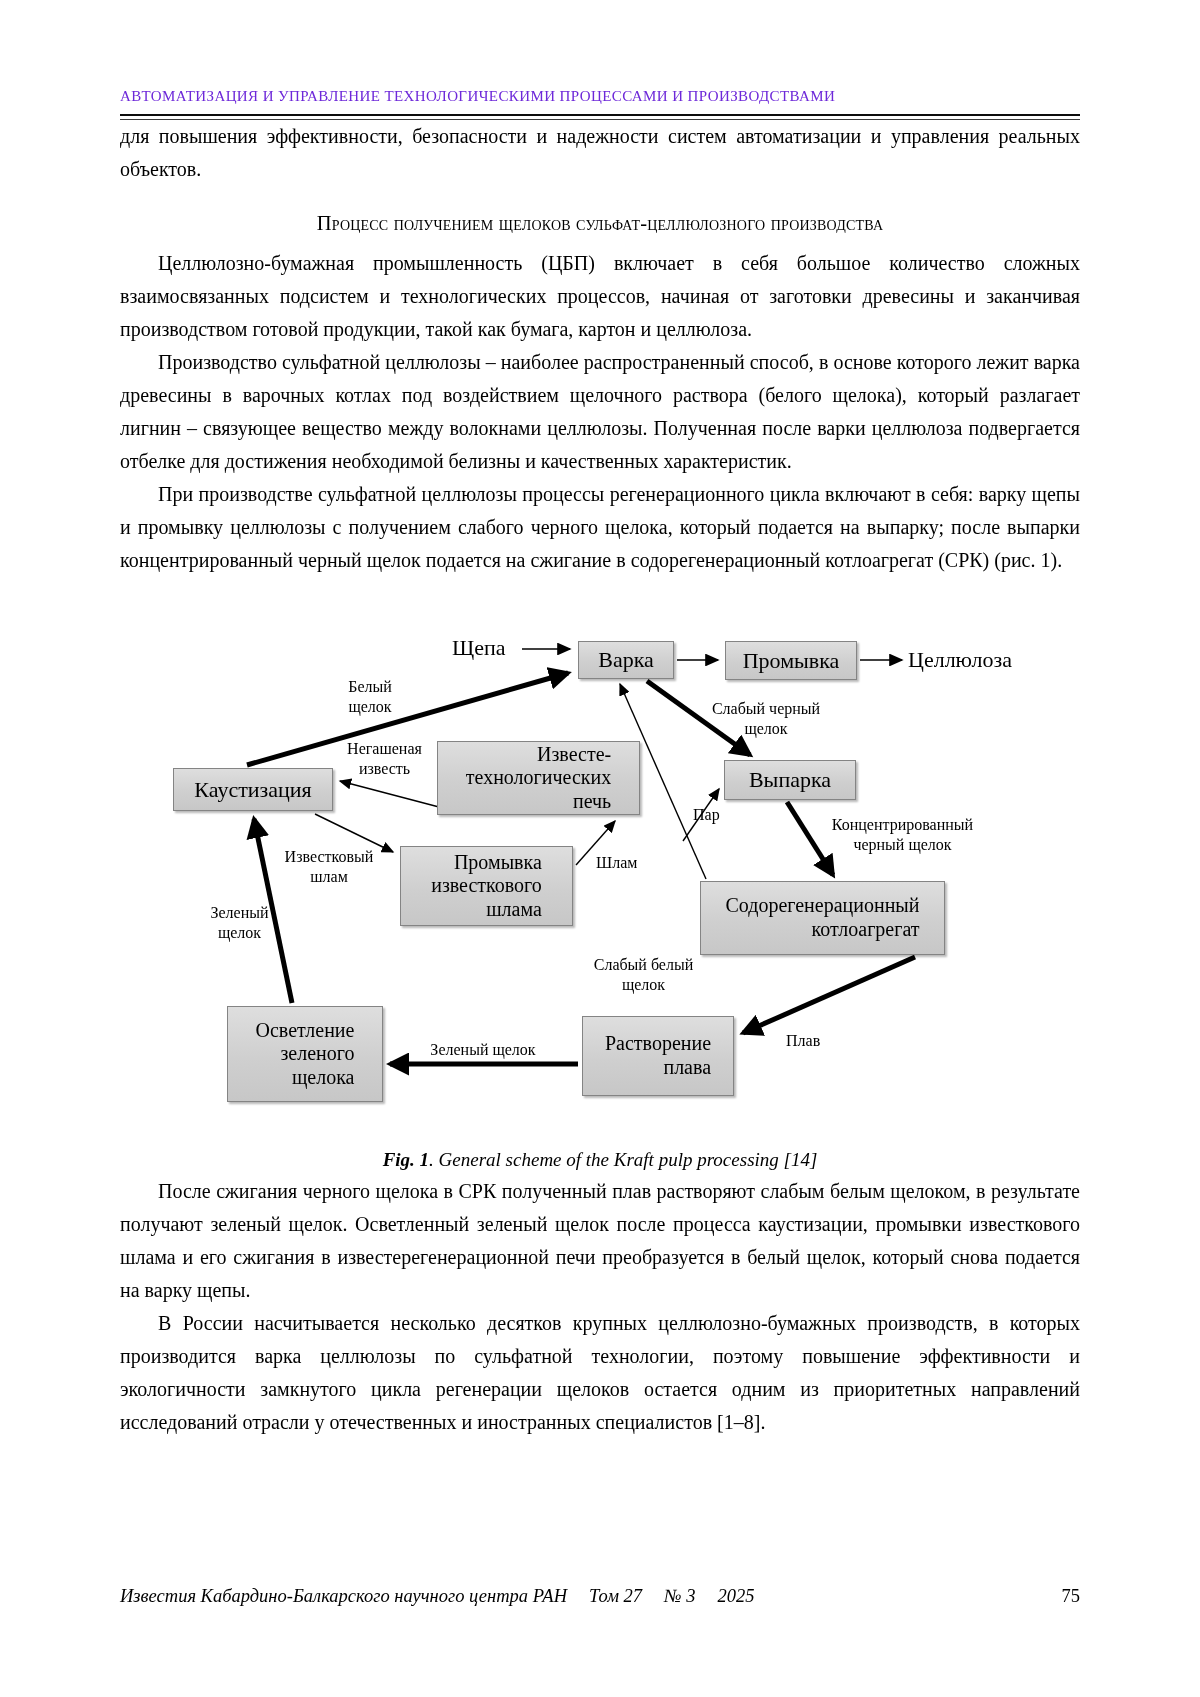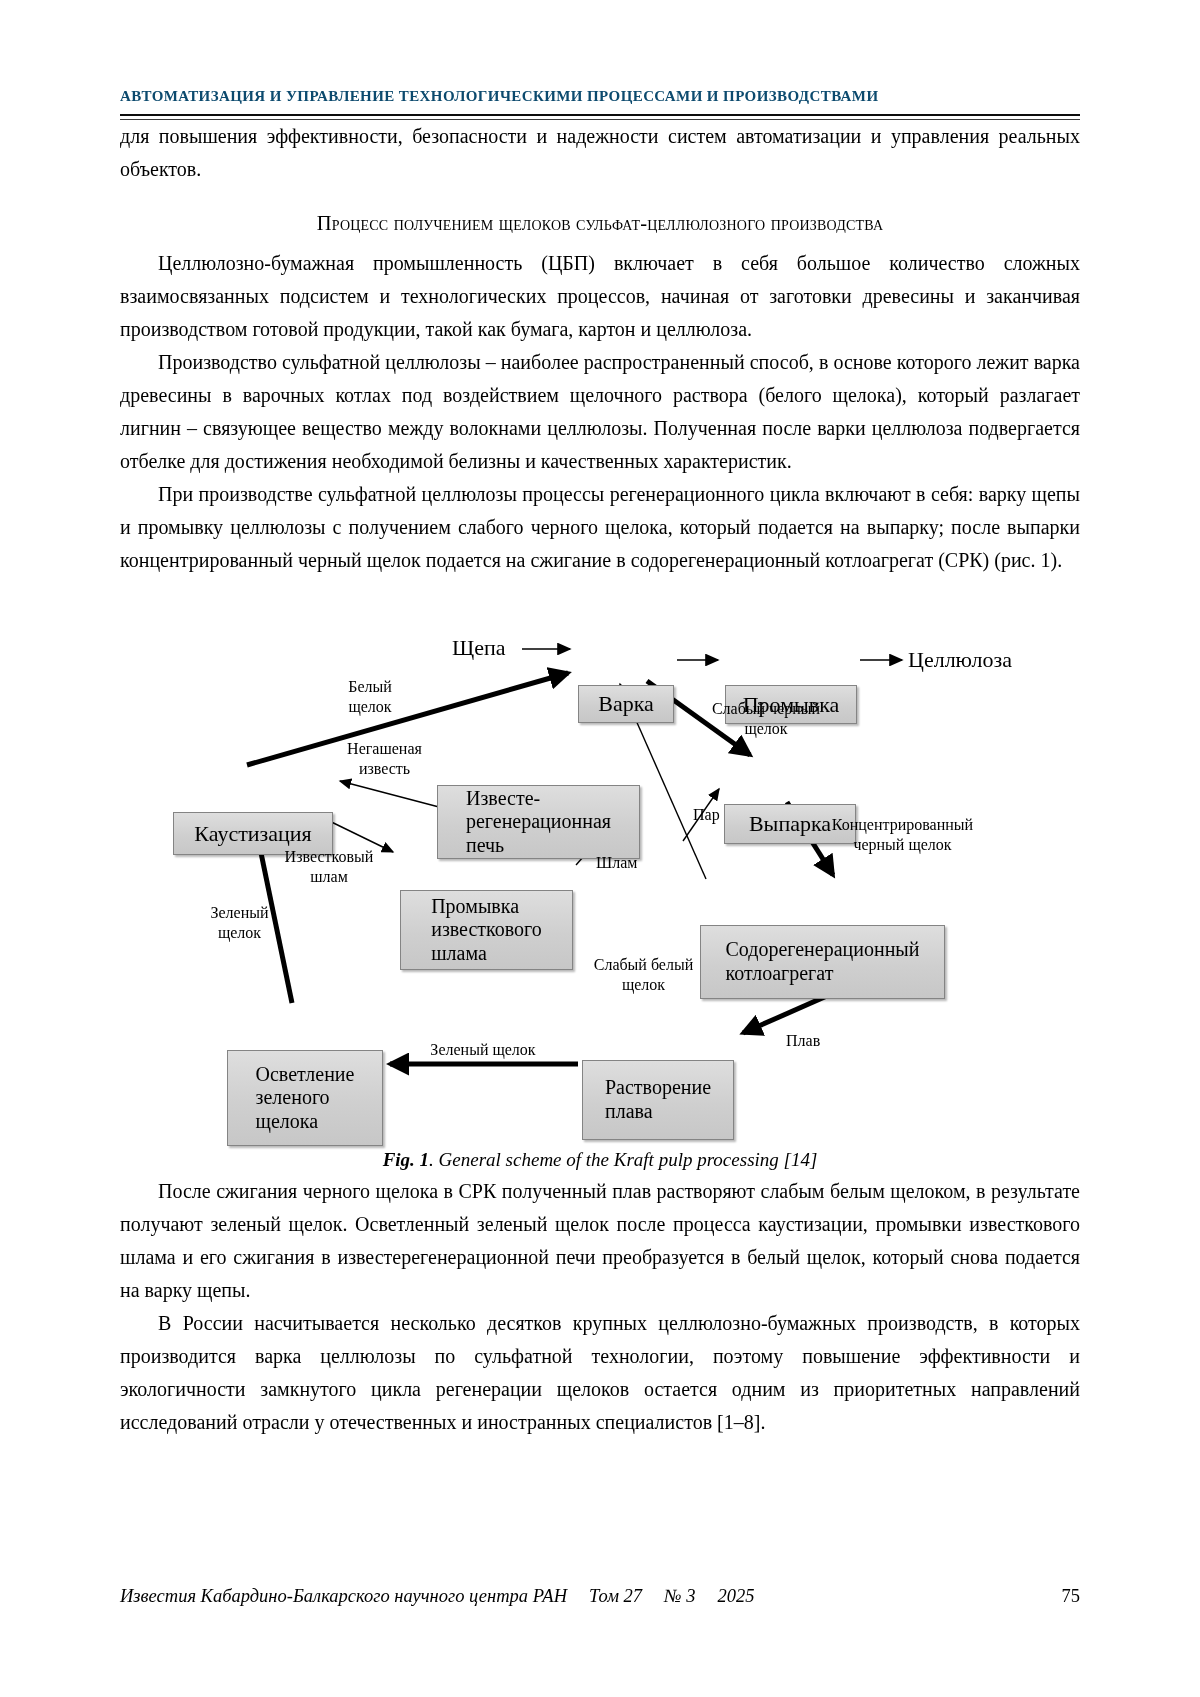--- a/index.html
+++ b/index.html
@@ -2,43 +2,43 @@
 <html lang="ru"><head>
 <meta charset="utf-8">
 <style>
   html,body{margin:0;padding:0;}
   body{
     width:1200px;height:1697px;position:relative;background:#ffffff;
     font-family:"Liberation Serif", serif;color:#000;overflow:hidden;
   }
   .page{padding:88px 120px 0 120px;position:relative;}
   .running-header{
-    font-size:15px;letter-spacing:.4px;color:#0c4a6e;font-weight:bold;
+    font-size:15px;letter-spacing:.4px;color:#6d28d9;
   }
   .header-rule{height:3px;border-top:2.5px solid #0d0d0d;border-bottom:1.5px solid #3a3a3a;margin-top:9px;}
   p.body-text{
     font-size:20px;line-height:33px;text-align:justify;margin:0;text-indent:38px;
   }
   p.no-indent{text-indent:0;}
   .intro{margin-top:17px;}
   .section-title{
     text-align:center;font-variant:small-caps;font-size:20.5px;margin:26px 0 12px 0;
     letter-spacing:.2px;
   }
   
   .diagram{
     position:relative;width:920px;height:532px;margin:26px 0 10px 20px;
   }
   .diagram svg{position:absolute;left:0;top:0;}
   .dbox{
     position:absolute;display:flex;align-items:center;justify-content:center;
-    text-align:left;white-space:pre-line;
+    text-align:right;white-space:pre-line;
     background:linear-gradient(180deg,#dedede 0%,#cfcfcf 55%,#c7c7c7 100%);
     border:1px solid #848484;box-shadow:1.5px 1.5px 2px rgba(0,0,0,.28);
-    font-size:20px;line-height:1.18;box-sizing:border-box;margin-top:44px;
+    font-size:20px;line-height:1.18;box-sizing:border-box;
   }
   .dbox.big{font-size:22px;}
   .dlabel{
     position:absolute;font-size:16px;line-height:1.28;text-align:center;white-space:pre-line;
   }
   .dterm{position:absolute;font-size:22px;white-space:nowrap;}
   
   .caption{text-align:center;margin:6px 0 0 0;font-size:19px;line-height:30px;}
   .caption .cap-label{font-weight:bold;font-style:italic;}
   .caption .cap-text{font-style:italic;}
@@ -95,21 +95,21 @@
       <line x1="507" y1="78" x2="610" y2="152" stroke="#000" stroke-width="5" marker-end="url(#mThick)"></line>
       <line x1="647" y1="199" x2="693" y2="272" stroke="#000" stroke-width="5" marker-end="url(#mThick)"></line>
       <line x1="775" y1="354" x2="603" y2="430" stroke="#000" stroke-width="5" marker-end="url(#mThick)"></line>
       <line x1="438" y1="461" x2="250" y2="461" stroke="#000" stroke-width="5" marker-end="url(#mThick)"></line>
       <line x1="152" y1="400" x2="114" y2="216" stroke="#000" stroke-width="5" marker-end="url(#mThick)"></line>
     </svg>
 
     <div class="dbox big" style="left:438px;top:38px;width:96px;height:38px;">Варка</div>
     <div class="dbox big" style="left:585px;top:38px;width:132px;height:39px;">Промывка</div>
     <div class="dbox" style="left:297px;top:138px;width:203px;height:74px;">Известе-
-регенерационная
+технологических
 печь</div>
     <div class="dbox big" style="left:33px;top:165px;width:160px;height:43px;">Каустизация</div>
     <div class="dbox big" style="left:584px;top:157px;width:132px;height:40px;">Выпарка</div>
     <div class="dbox" style="left:260px;top:243px;width:173px;height:80px;">Промывка
 известкового
 шлама</div>
     <div class="dbox" style="left:560px;top:278px;width:245px;height:74px;">Содорегенерационный
 котлоагрегат</div>
     <div class="dbox" style="left:87px;top:403px;width:156px;height:96px;">Осветление
 зеленого

